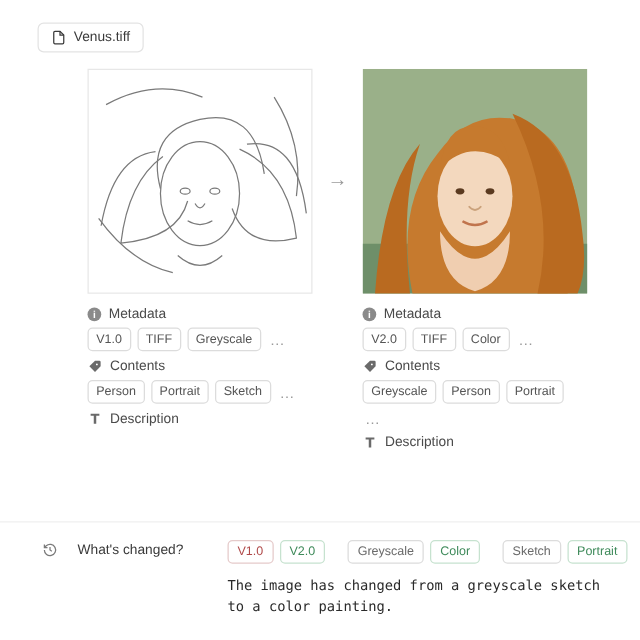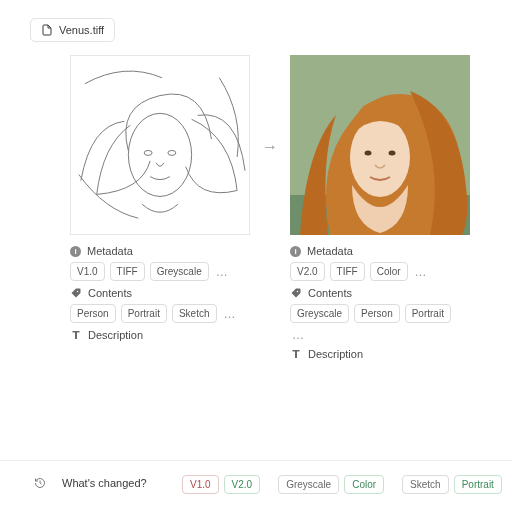--- a/index.html
+++ b/index.html
@@ -295,15 +295,16 @@
         </div>
         <div class="chip-pair">
           <span class="chip grey">Greyscale</span>
           <span class="chip green">Color</span>
         </div>
         <div class="chip-pair">
           <span class="chip grey">Sketch</span>
           <span class="chip green">Portrait</span>
         </div>
       </div>
+      <div class="wc-text">The image has changed from a greyscale sketch to a color painting.</div>
     </div>
   </div>
 </div>
 
 </body></html>

